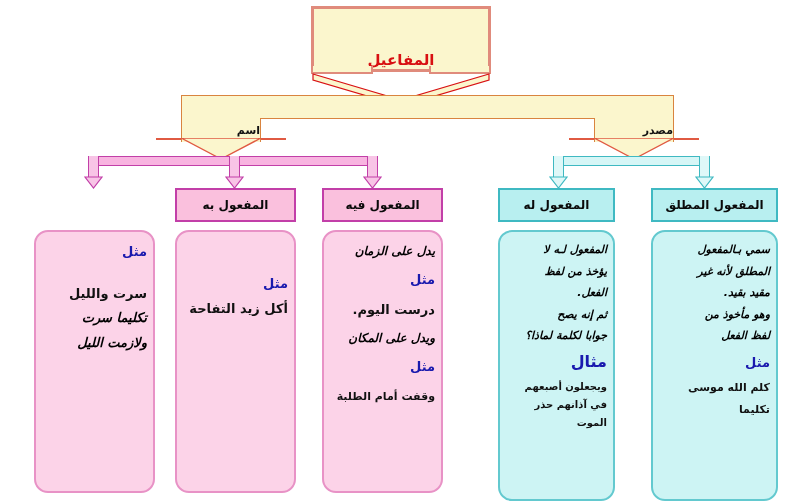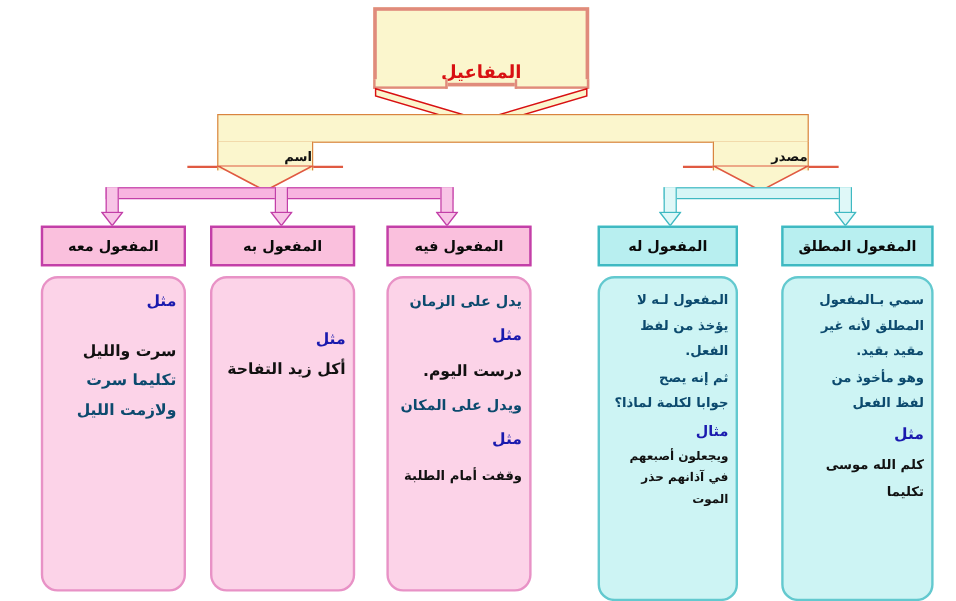--- a/index.html
+++ b/index.html
@@ -150,21 +150,21 @@
     text-align: right;
   }
   .cat-body.pink { background: #fcd3e8; border: 2px solid #e892c6; }
   .cat-body.cyan { background: #cdf4f4; border: 2px solid #63c9cf; }
 
   .line {
     font-weight: bold;
     line-height: 1.5;
     margin: 0 0 5px 0;
   }
-  .line.red   { color: #0c4a6e; }
+  .line.red   { color: #000000; font-style: italic; }
   .line.blue  { color: #1a1aae; }
   .line.black { color: #111111; }
 </style>
 </head>
 <body>
 
 <div id="diagram">
 
   <div class="root-box">
     <span class="root-label">المفاعيل</span>
@@ -212,23 +212,20 @@
   <div class="rail cyan" style="left:553px; top:156px; width:157px;"></div>
   <div class="stem cyan" style="left:553px; top:156px; height:22px;"></div>
   <div class="stem cyan" style="left:699px; top:156px; height:22px;"></div>
   <svg class="tip" style="left:549px; top:176px;" viewBox="0 0 19 13">
       <polygon points="1,1 18,1 9.5,12" fill="#dff8f8" stroke="#3fb9c2" stroke-width="1.2"></polygon>
     </svg>
   <svg class="tip" style="left:695px; top:176px;" viewBox="0 0 19 13">
       <polygon points="1,1 18,1 9.5,12" fill="#dff8f8" stroke="#3fb9c2" stroke-width="1.2"></polygon>
     </svg>
 
-  <div class="cat-head pink" style="left:34px; top:188px; width:121px;">
-    <span>المفعول معه</span>
-  </div>
   <div class="cat-body pink" style="left:34px; top:230px; width:121px; height:263px;">
     <p class="line blue" style="font-size:13px">مثل</p>
     <p class="line black" style="font-size:13px; margin-top:22px">سرت والليل</p>
     <p class="line red" style="font-size:13px">تكليما سرت</p>
     <p class="line red" style="font-size:13px">ولازمت الليل</p>
   </div>
 
   <div class="cat-head pink" style="left:175px; top:188px; width:121px;">
     <span>المفعول به</span>
   </div>
@@ -251,21 +248,21 @@
 
   <div class="cat-head cyan" style="left:498px; top:188px; width:117px;text-align:center;">
     <span>المفعول له</span>
   </div>
   <div class="cat-body cyan" style="left:498px; top:230px; width:117px; height:271px;">
     <p class="line red" style="font-size:11px">المفعول لـه لا</p>
     <p class="line red" style="font-size:11px">يؤخذ من لفظ</p>
     <p class="line red" style="font-size:11px">الفعل.</p>
     <p class="line red" style="font-size:11px">ثم إنه يصح</p>
     <p class="line red" style="font-size:11px">جوابا لكلمة لماذا؟</p>
-    <p class="line blue" style="font-size:12px">مثال</p>
+    <p class="line blue" style="font-size:16px">مثال</p>
     <p class="line black" style="font-size:10px; margin-bottom:3px">ويجعلون أصبعهم</p>
     <p class="line black" style="font-size:10px; margin-bottom:3px">في آذانهم حذر</p>
     <p class="line black" style="font-size:10px">الموت</p>
   </div>
 
   <div class="cat-head cyan" style="left:651px; top:188px; width:127px;">
     <span>المفعول المطلق</span>
   </div>
   <div class="cat-body cyan" style="left:651px; top:230px; width:127px; height:271px;">
     <p class="line red" style="font-size:11px">سمي بـالمفعول</p>

